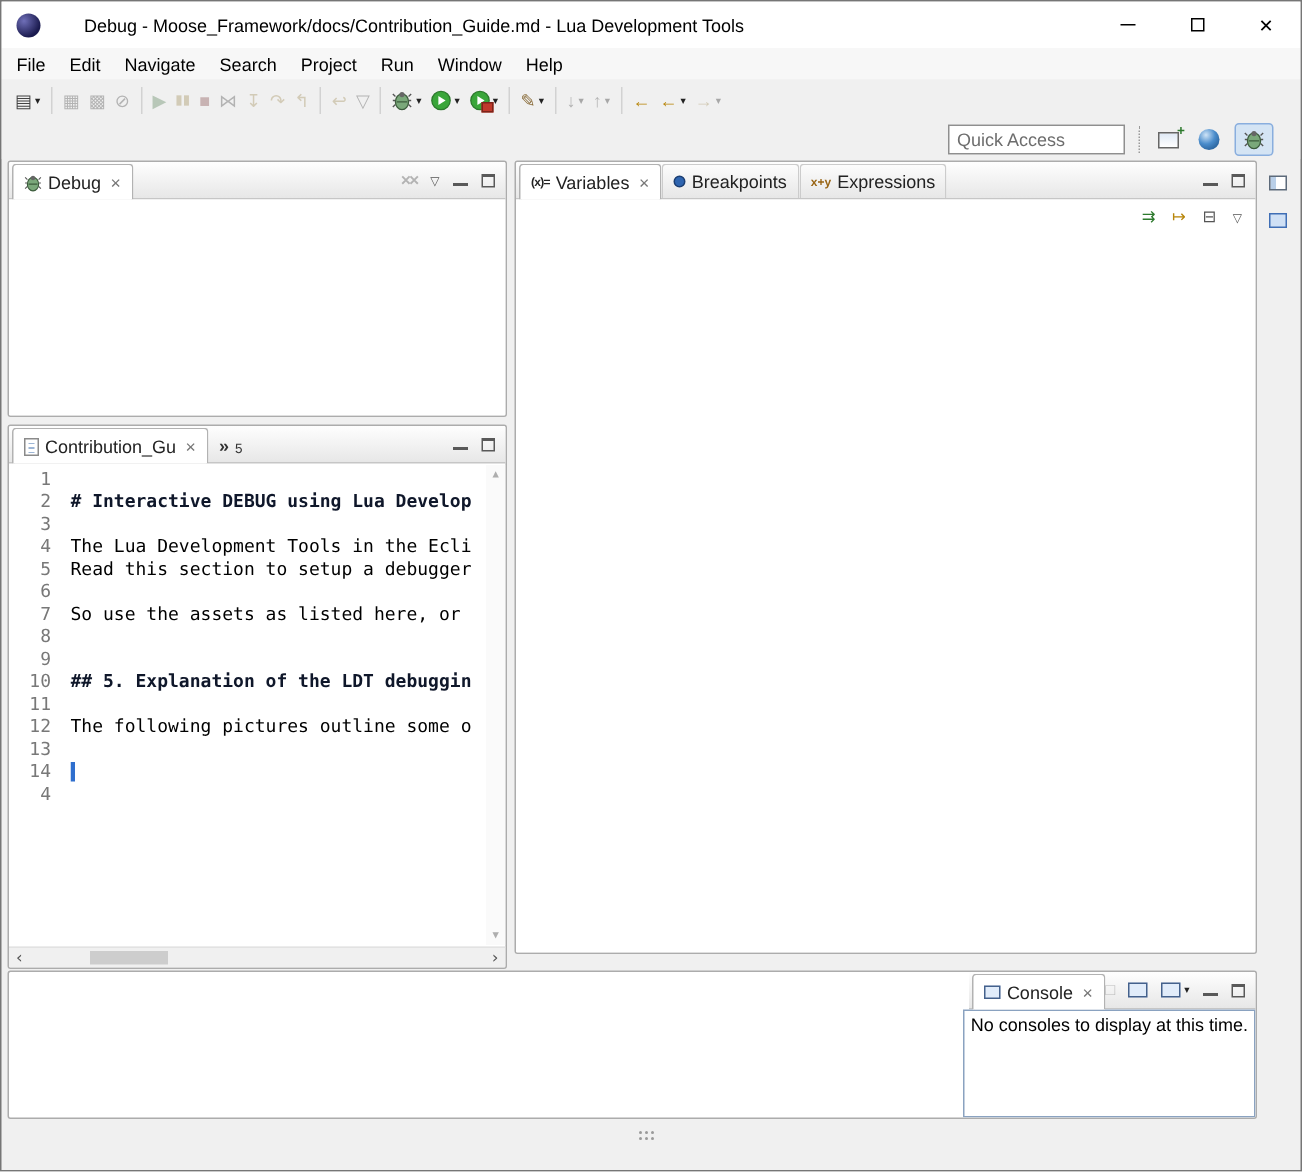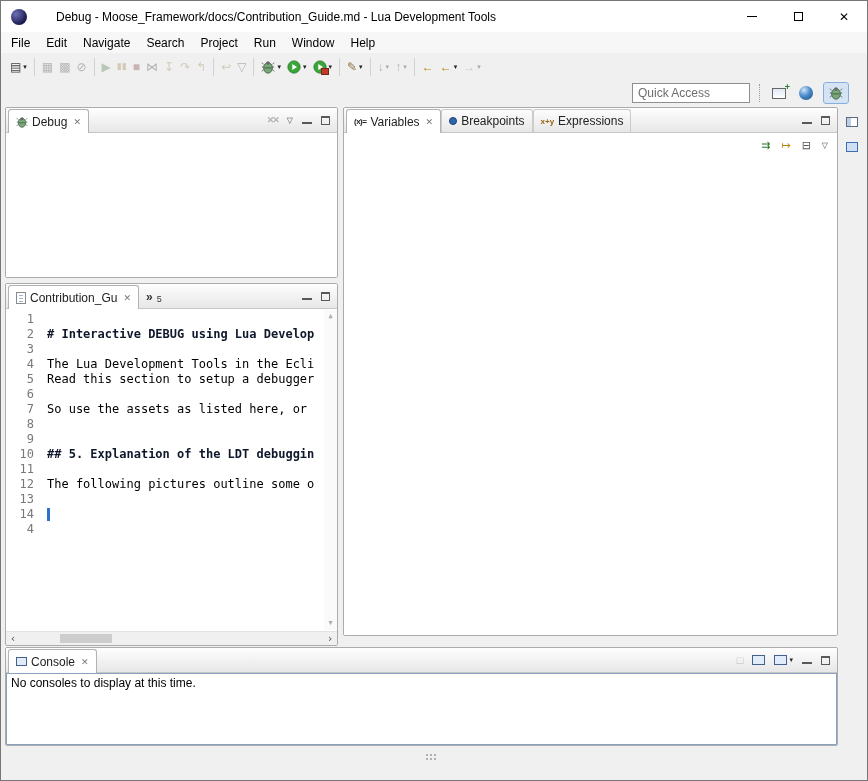--- a/index.html
+++ b/index.html
@@ -47,21 +47,21 @@
   .persp-btn.active { background:#d4e4f4; border-color:#89aede; }
   .orb { width:14px; height:14px; border-radius:50%;
          background:radial-gradient(circle at 5px 4px,#cfe4f7,#4a8ccb 45%,#174a80); }
 
   
   .panel { position:absolute; background:#fff; border:1px solid #acacac; border-radius:2px;
            display:flex; flex-direction:column; overflow:hidden; }
   #debug-panel   { left:4px;   top:106px; width:333px; height:171px; }
   #editor-panel  { left:4px;   top:282px; width:333px; height:363px; }
   #vars-panel    { left:342px; top:106px; width:495px; height:529px; }
-  #console-panel { left:4px;   top:646px; width:833px; height:99px;  }
+  #console-panel { left:4px;   top:646px; width:833px; height:99px;align-items:flex-end;  }
 
   .tabbar { flex:0 0 25px; height:25px; background:linear-gradient(#fefefe,#e7e7e7);
             border-bottom:1px solid #c6c6c6; display:flex; align-items:flex-end; padding-left:2px; }
   .tab { height:23px; display:flex; align-items:center; gap:4px; padding:0 7px; white-space:nowrap;
          border:1px solid #cccccc; border-bottom:none; border-radius:3px 3px 0 0; color:#222; }
   .tab.sel { background:#fff; border-color:#b2b2b2; margin-bottom:-1px; height:24px; z-index:2; }
   .tclose { font-size:9px; color:#777; margin-left:2px; }
   .panel-ctl { margin-left:auto; display:flex; align-items:center; gap:9px; padding-right:7px; height:100%; }
   .pmin { width:10px; height:9px; position:relative; }
   .pmin::after { content:""; position:absolute; left:0; right:0; bottom:1px; border-top:2px solid #595959; }

